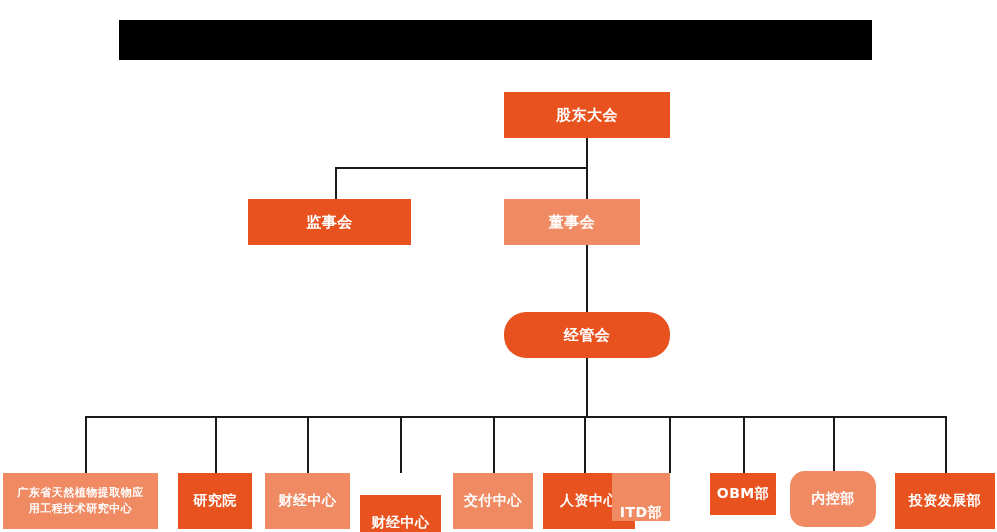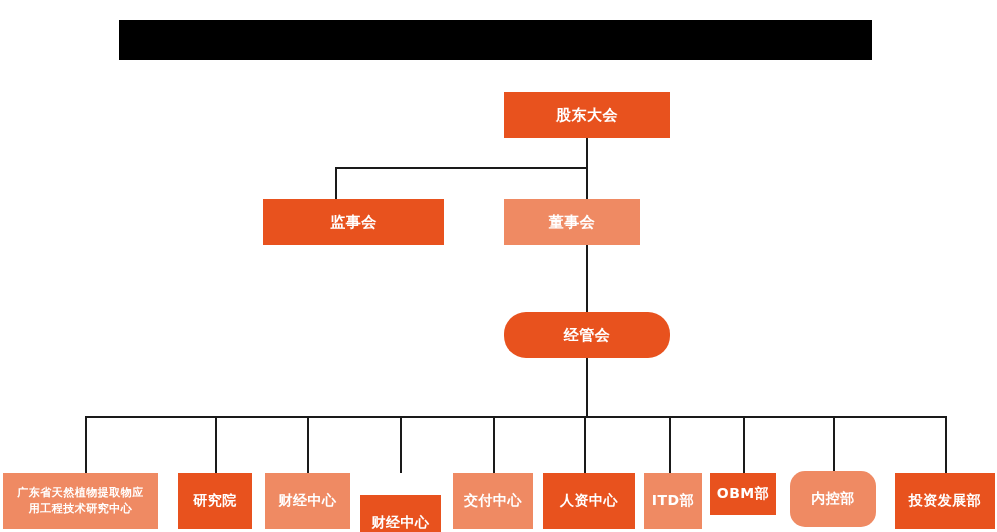--- a/index.html
+++ b/index.html
@@ -92,21 +92,21 @@
       <div class="conn v" style="left: 669px; top: 416px; height: 57px; background: rgb(26, 26, 26);"></div>
       <div class="conn v" style="left: 743px; top: 416px; height: 57px; background: rgb(26, 26, 26);"></div>
       <div class="conn v" style="left: 833px; top: 416px; height: 57px; background: rgb(26, 26, 26);"></div>
       <div class="conn v" style="left: 945px; top: 416px; height: 57px; background: rgb(26, 26, 26);"></div>
     </div>
 
   <div class="node tier-top dark" style="left: 504px; top: 92px; width: 166px; height: 46px;">
     <span class="node-label">股东大会</span>
   </div>
 
-  <div class="node tier-second dark" style="left: 263px; top: 199px; width: 181px; height: 46px;">
+  <div class="node tier-second dark" style="left: 248px; top: 199px; width: 163px; height: 46px;">
     <span class="node-label">监事会</span>
   </div>
 
   <div class="node tier-second light" style="left: 504px; top: 199px; width: 136px; height: 46px;">
     <span class="node-label">董事会</span>
   </div>
 
   <div class="node tier-third dark" style="left: 504px; top: 312px; width: 166px; height: 46px; border-radius: 22px;">
     <span class="node-label">经管会</span>
   </div>
@@ -124,21 +124,21 @@
       </div>
       <div class="node tier-leaf dark" style="left: 360px; top: 495px; width: 81px; height: 56px;">
         <span class="node-label">财经中心</span>
       </div>
       <div class="node tier-leaf light" style="left: 453px; top: 473px; width: 80px; height: 56px;">
         <span class="node-label">交付中心</span>
       </div>
       <div class="node tier-leaf dark" style="left: 543px; top: 473px; width: 92px; height: 56px;">
         <span class="node-label">人资中心</span>
       </div>
-      <div class="node tier-leaf light" style="left: 644px; top: 473px; width: 58px; height: 56px;">
+      <div class="node tier-leaf light" style="left: 612px; top: 473px; width: 58px; height: 48px; align-items: flex-end;">
         <span class="node-label">ITD部</span>
       </div>
       <div class="node tier-leaf dark" style="left: 710px; top: 473px; width: 66px; height: 42px;">
         <span class="node-label">OBM部</span>
       </div>
       <div class="node tier-leaf light" style="left: 790px; top: 471px; width: 86px; height: 56px; border-radius: 15px;">
         <span class="node-label">内控部</span>
       </div>
       <div class="node tier-leaf dark" style="left: 895px; top: 473px; width: 100px; height: 56px;">
         <span class="node-label">投资发展部</span>

